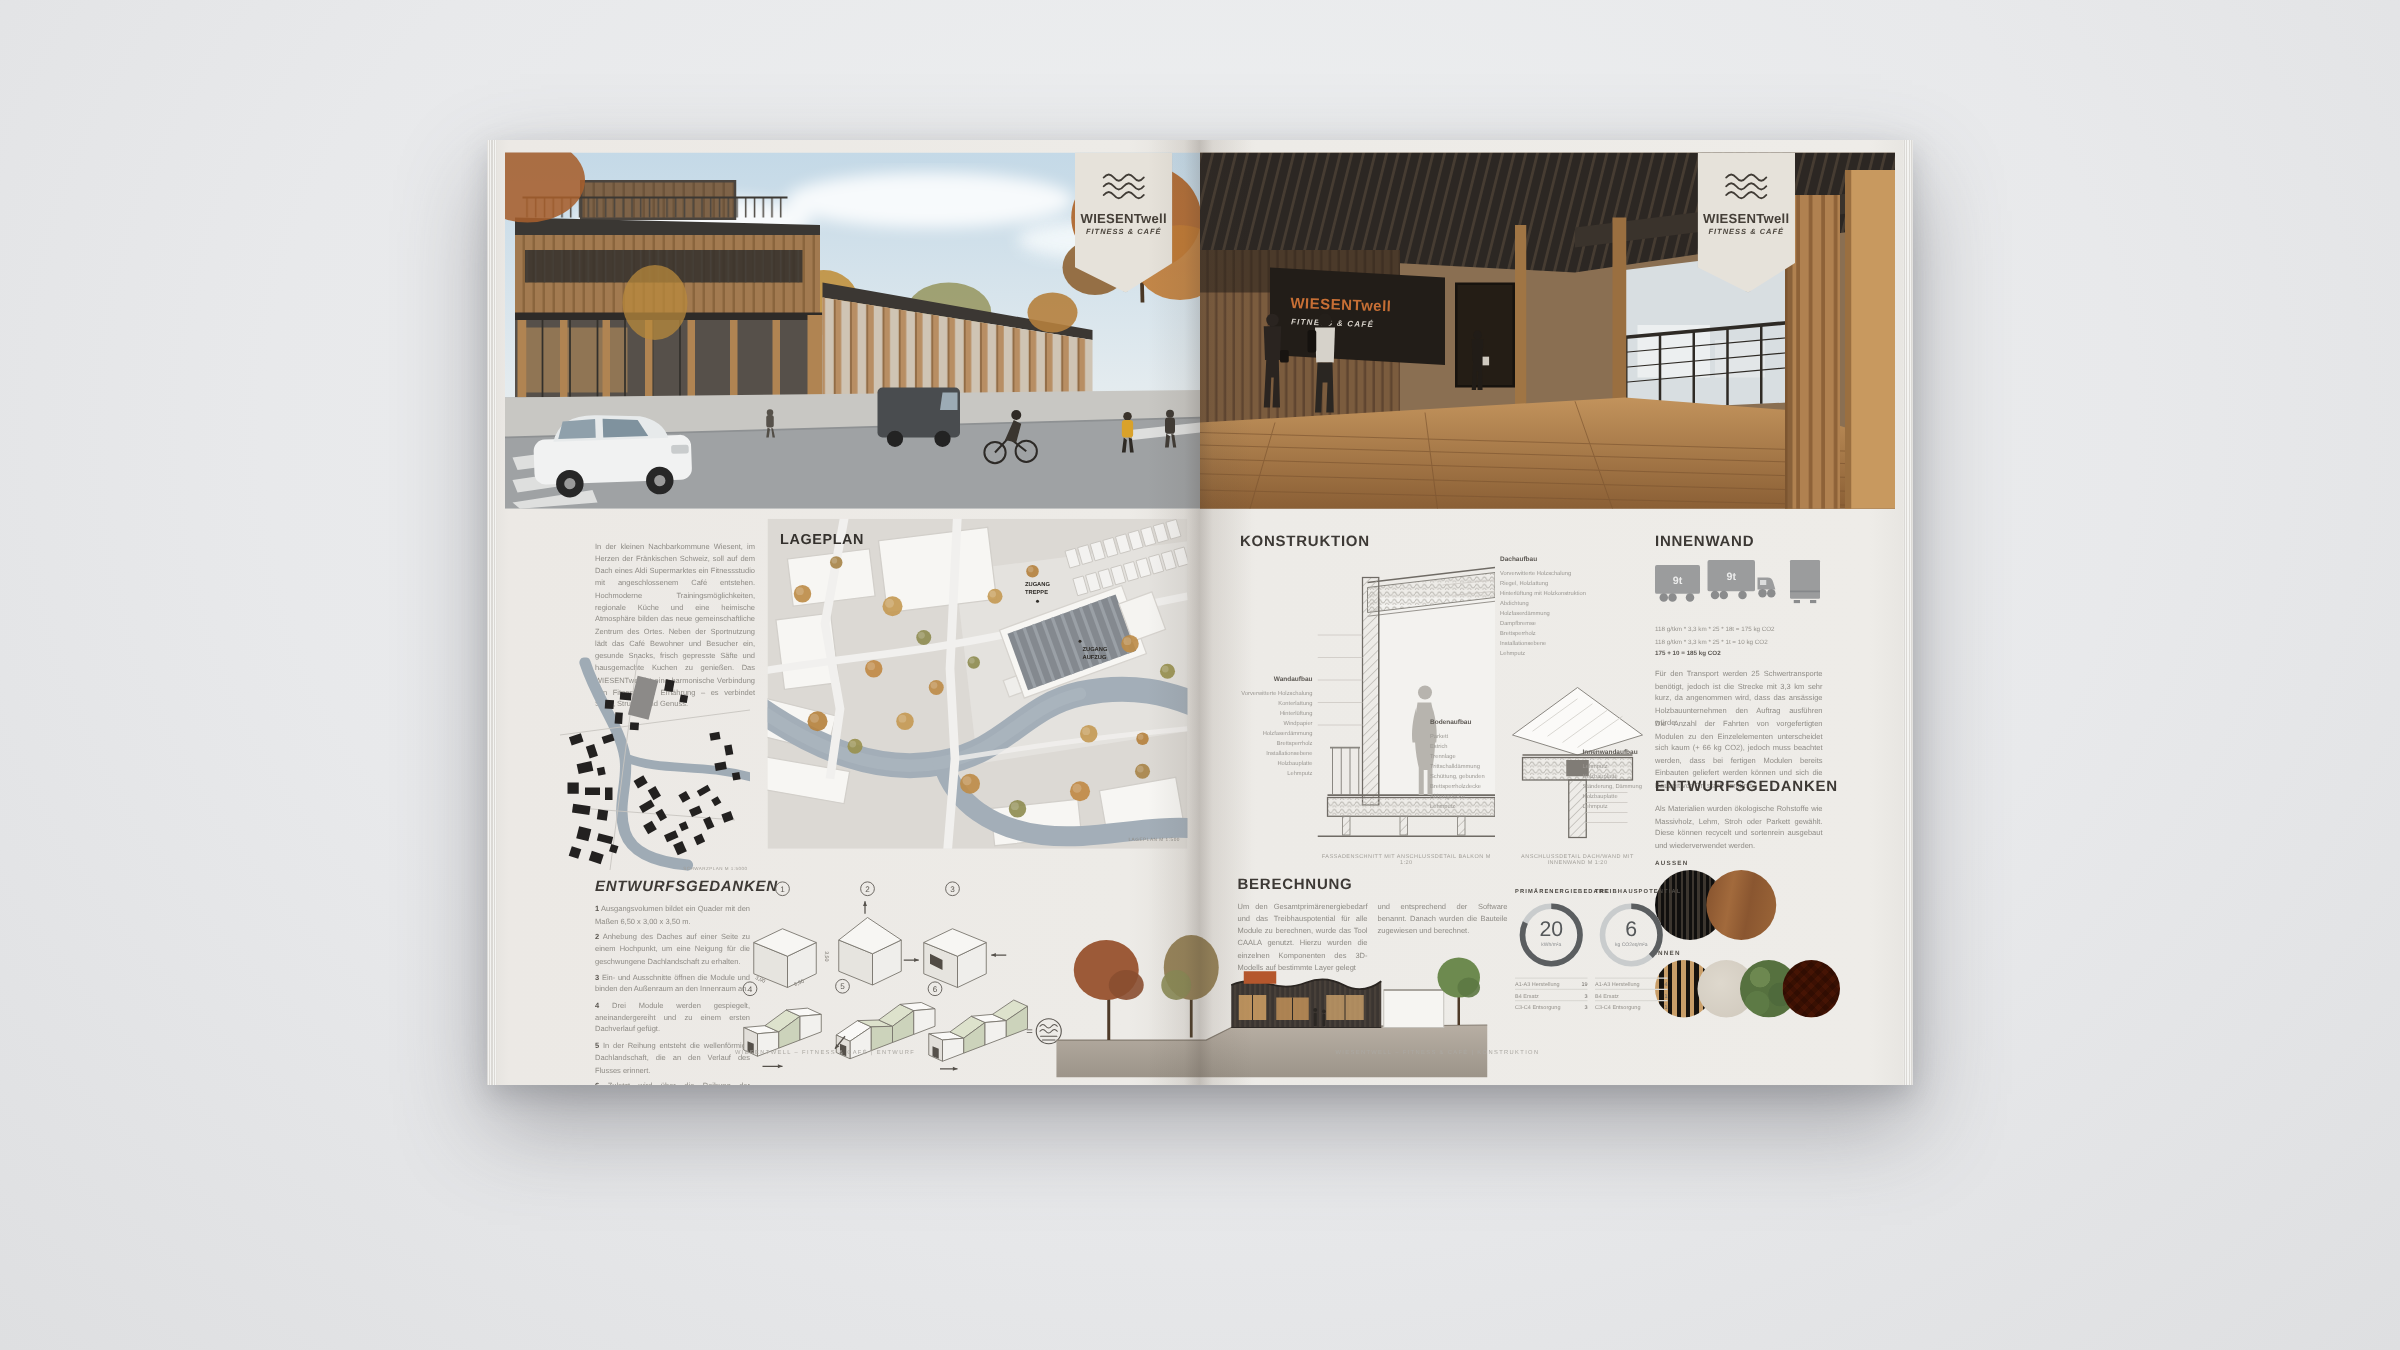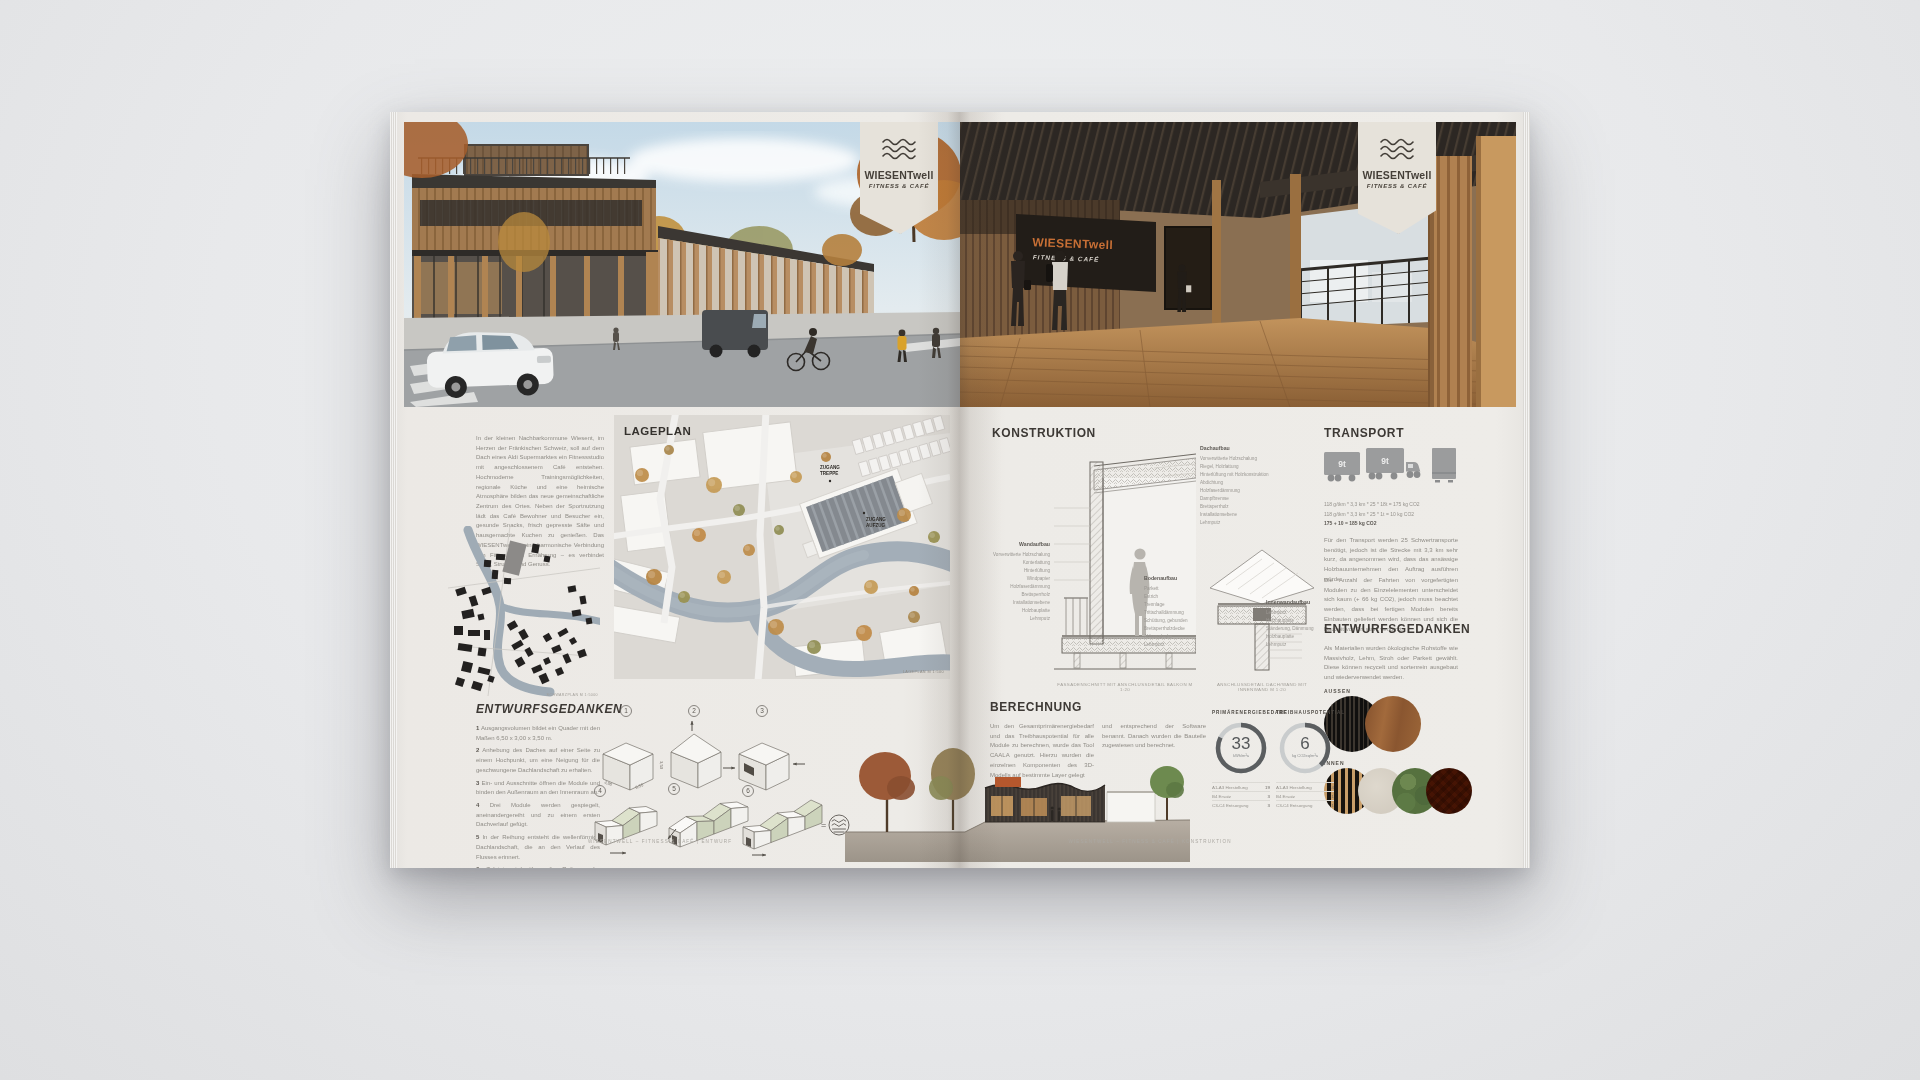--- a/index.html
+++ b/index.html
@@ -761,21 +761,21 @@
           <div>Holzbauplatte</div>
           <div>Ständerung, Dämmung</div>
           <div>Holzbauplatte</div>
           <div>Lehmputz</div>
         </div>
     </div>
 
     <div class="caption abs" style="left:94px;top:570px;width:142px;">FASSADENSCHNITT MIT ANSCHLUSSDETAIL BALKON M 1:20</div>
     <div class="caption abs" style="left:246px;top:570px;width:112px;">ANSCHLUSSDETAIL DACH/WAND MIT INNENWAND M 1:20</div>
 
-    <div class="h1 abs" style="left:364px;top:314px;">TRANSPORT</div>
+    <div class="h1 abs" style="left:364px;top:314px;">INNENWAND</div>
 
     <svg class="abs" style="left:364px;top:334px;" width="134" height="46" viewBox="0 0 134 46">
       <g>
         <rect x="0" y="6" width="36" height="23" rx="1.5" fill="#9b9c9d"></rect>
         <text x="18" y="21" font-size="8.5" font-weight="bold" fill="#ececec" text-anchor="middle">9t</text>
         <circle cx="7" cy="32" r="3.4" fill="#8b8c8d"></circle>
           <circle cx="14" cy="32" r="3.4" fill="#8b8c8d"></circle>
           <circle cx="28" cy="32" r="3.4" fill="#8b8c8d"></circle>
       </g>
       <g>
@@ -825,21 +825,21 @@
     <div class="tiny abs" style="left:30px;top:610px;width:104px;">Um den Gesamtprimärenergiebedarf und das Treibhauspotential für alle Module zu berechnen, wurde das Tool CAALA genutzt. Hierzu wurden die einzelnen Komponenten des 3D-Modells auf bestimmte Layer gelegt</div>
     <div class="tiny abs" style="left:142px;top:610px;width:104px;">und entsprechend der Software benannt. Danach wurden die Bauteile zugewiesen und berechnet.</div>
 
     <div class="gauge abs" style="left:252px;top:598px;">
       <div class="g-title">PRIMÄRENERGIEBEDARF</div>
       <div class="g-donut">
         <svg width="58" height="58" viewBox="0 0 58 58">
           <circle cx="29" cy="29" r="23" fill="none" stroke="#c9cccd" stroke-width="4.5"></circle>
           <circle cx="29" cy="29" r="23" fill="none" stroke="#5b5e60" stroke-width="4.5" transform="rotate(-90 29 29)" stroke-dasharray="118.5 144.5"></circle>
         </svg>
-        <div class="g-val">33</div>
+        <div class="g-val">20</div>
         <div class="g-unit">kWh/m²a</div>
       </div>
       <div class="g-legend">
 
       <div class="g-row">
             <span class="gl">A1-A3 Herstellung</span>
             <span class="gv">19</span>
           </div>
           <div class="g-row">
             <span class="gl">B4 Ersatz</span>

